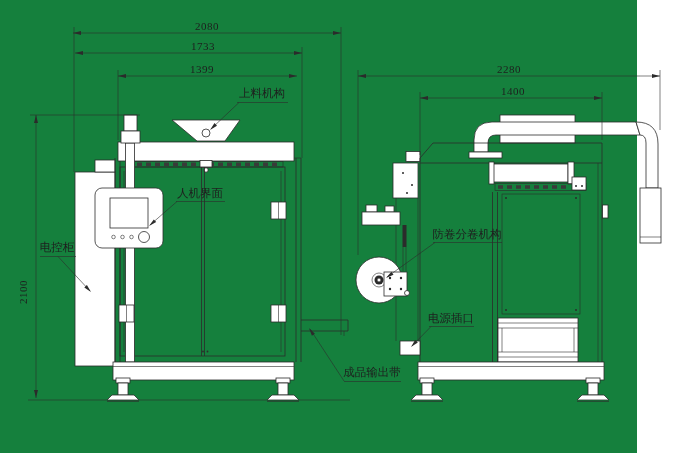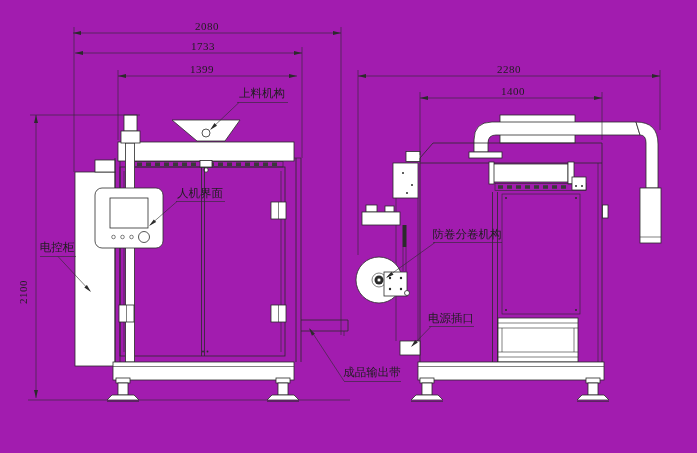--- a/index.html
+++ b/index.html
@@ -1,16 +1,16 @@
 <!DOCTYPE html>
 <html><head>
 <meta charset="utf-8">
 <style>
   html,body{margin:0;padding:0;background:#ffffff;width:697px;height:453px;overflow:hidden;}
-  #stage{width:697px;height:453px;position:relative;background:#a21caf;}
+  #stage{width:637px;height:453px;position:relative;background:#15803d;}
   svg{display:block;}
   .ln{fill:none;stroke:#2b2b2b;stroke-width:.8;}
   .lt{fill:none;stroke:#2b2b2b;stroke-width:.6;}
   .fw{fill:#ffffff;stroke:#2b2b2b;stroke-width:.8;}
   .dk{fill:#2b2b2b;stroke:none;}
   .dim{fill:none;stroke:#2b2b2b;stroke-width:.6;}
   .dimtxt{font-family:"Liberation Serif","DejaVu Serif",serif;font-size:11px;fill:#1e1e1e;letter-spacing:.5px;}
   .cjk{font-family:"DejaVu Sans","Liberation Sans",sans-serif;font-size:11.5px;fill:#1e1e1e;}
   .dash{fill:none;stroke:#3a3a3a;stroke-width:3.4;stroke-dasharray:5 4;}
 </style>

